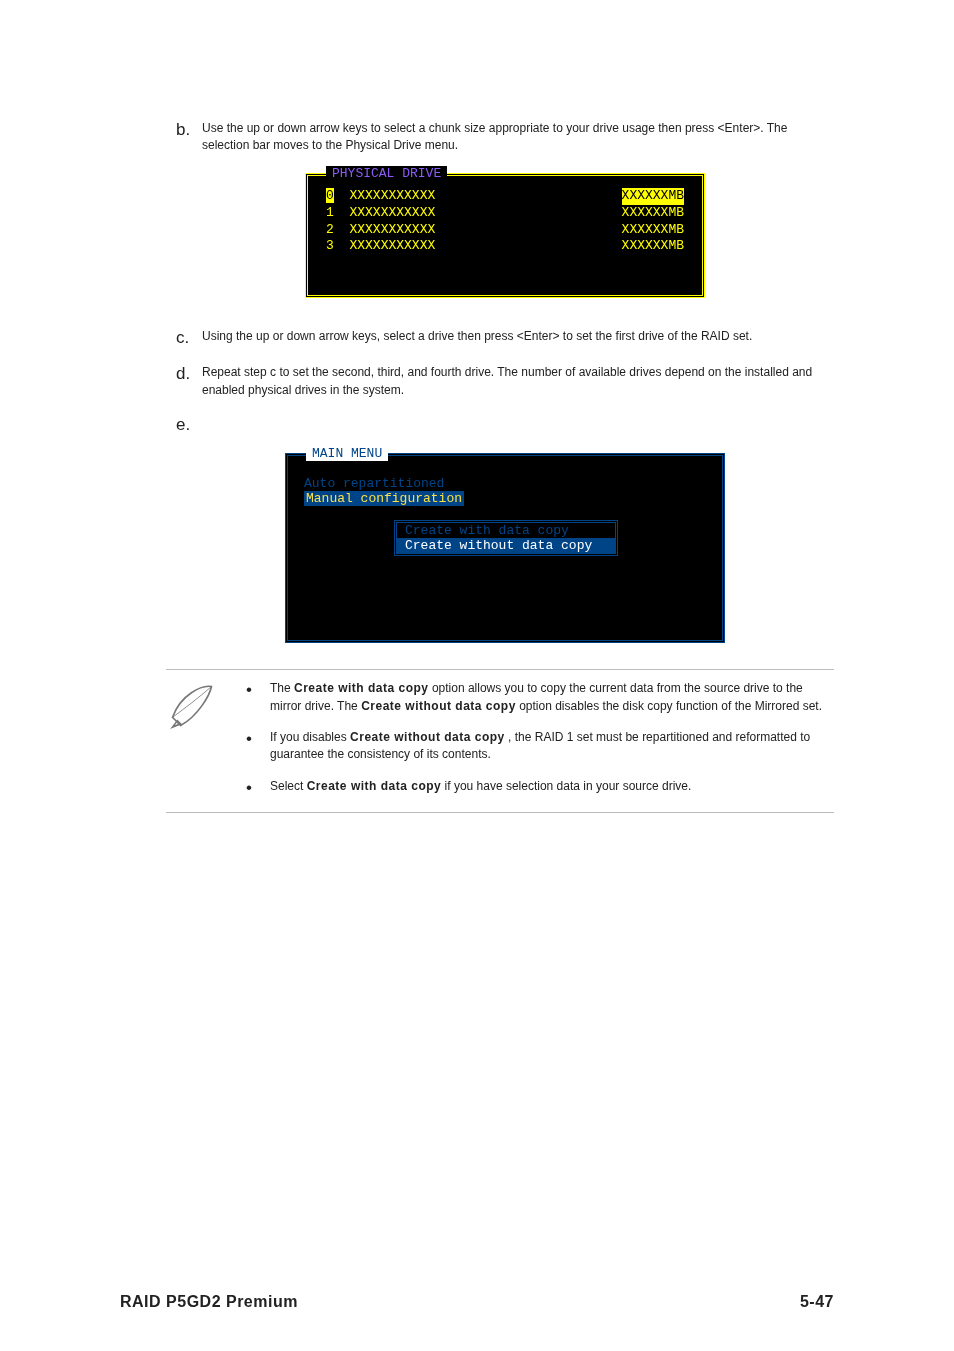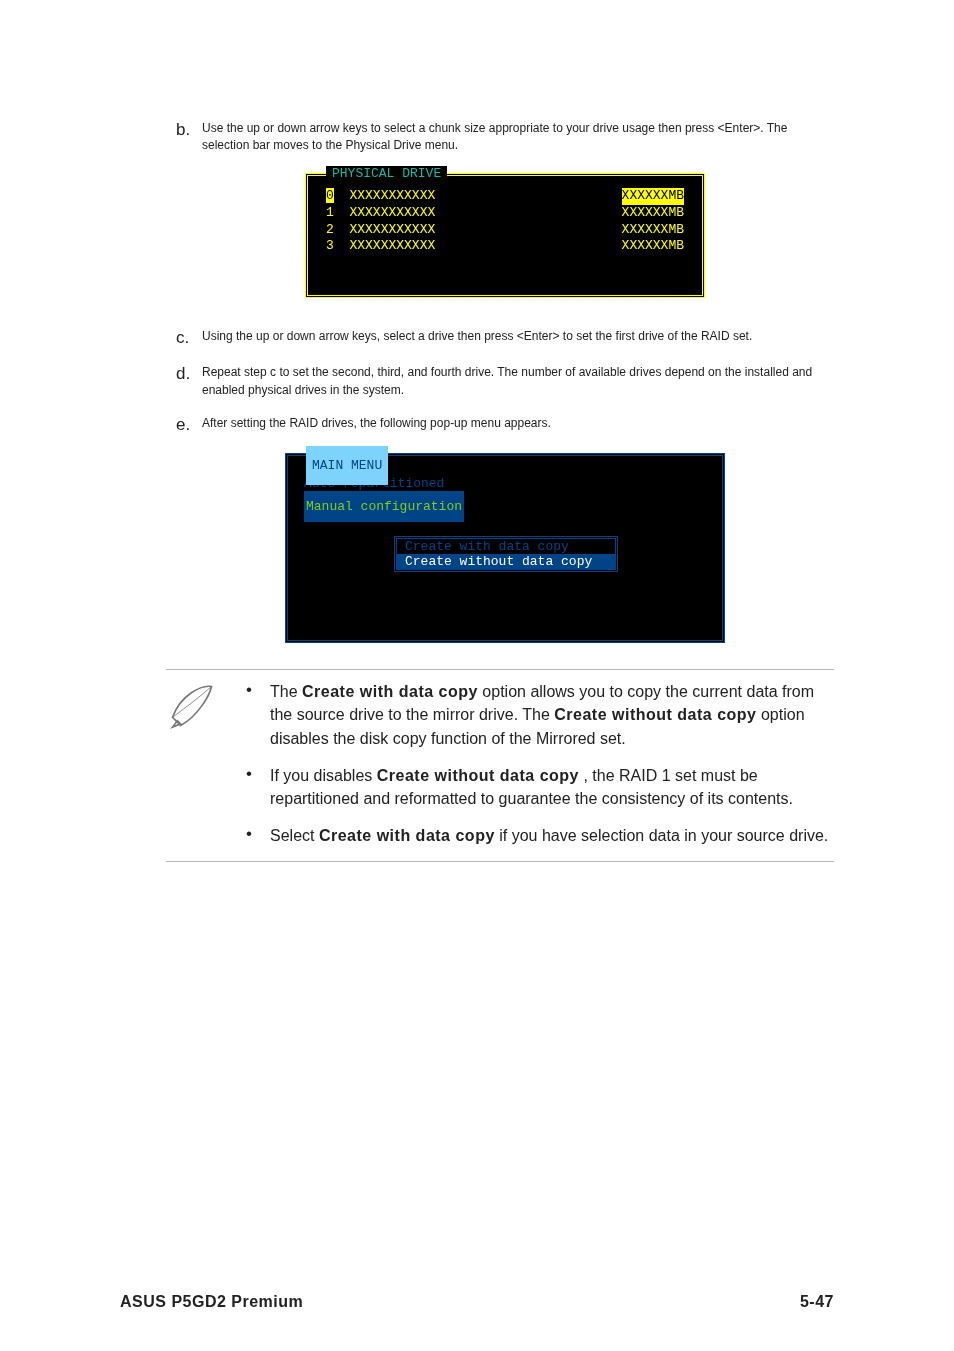--- a/index.html
+++ b/index.html
@@ -14,59 +14,59 @@
     width: 400px;
     background: #000;
     border: 3px double #ff0;
     font-family: "Courier New", monospace;
     font-size: 13px;
     padding-bottom: 40px;
     position: relative;
   }
   .terminal-header {
     position: absolute; top: -10px; left: 18px;
-    background: #000; color: #14b8a6; padding: 0 6px; font-family: "Courier New", monospace; font-size: 13px;
+    background: #000; color: #8b5cf6; padding: 0 6px; font-family: "Courier New", monospace; font-size: 13px;
   }
   .drive-row { display: flex; justify-content: space-between; padding: 0 18px; color: #ff0; line-height: 1.3; align-items: flex-end; }
   .drive-row.hl { position: relative; }
   .drive-row.hl .idx, .drive-row.hl .mb { background: #ff0; color: #000; }
   .drive-row span { white-space: pre; }
   .terminal-box2 {
     margin: 18px auto 26px auto;
     width: 440px; height: 190px;
     background: #000;
     border: 3px double #048; 
     font-family: "Courier New", monospace;
     font-size: 13px;
     position: relative;
     color: #048;
   }
   .terminal-header2 {
     position: absolute; top: -10px; left: 18px;
-    background: #7dd3fc; color: #048; padding: 12px 6px;
+    background: #ffffff; color: #048; padding: 0 6px;
   }
   .menu-inner { padding: 20px 16px 0 16px; }
   .auto-line { color: #048; }
-  .manual-line { background: #048; color: #84cc16; display: inline-block; padding: 8px 2px; }
+  .manual-line { background: #048; color: #fde047; display: inline-block; padding: 0 2px; }
   .submenu {
     margin: 14px 0 0 90px;
     border: 3px double #048;
     width: 224px;
     padding: 0;
   }
   .submenu-line { color: #048; padding: 0 8px; }
   .submenu-line.hl { background: #048; color: #fff; }
   .note-block { border-top: 1px solid #bbb; border-bottom: 1px solid #bbb; padding: 10px 0 14px 0; margin-left: 46px; }
   .note-row { display: flex; }
   .note-icon-col { width: 80px; flex-shrink: 0; }
   .pencil-svg { width: 52px; height: 52px; }
   .bullets { flex: 1; }
   .bullet-item { display: flex; margin-bottom: 14px; }
   .bullet-dot { width: 24px; flex-shrink: 0; font-size: 17px; }
-  .bullet-text { font-size: 16px; line-height: 1.45; }
+  .bullet-text { font-size: 12px; line-height: 1.45; }
   .bold { font-weight: 700; letter-spacing: 0.5px; }
   .footer { position: absolute; bottom: 40px; left: 120px; right: 120px; display: flex; justify-content: space-between; font-size: 16px; font-weight: 700; letter-spacing: 0.5px; }
 </style>
 </head>
 <body>
 
 <div class="page">
   <div class="step-list">
     <div class="step-line">
       <div class="step-letter">b.</div>
@@ -99,21 +99,20 @@
       <div class="step-text">Using the up or down arrow keys, select a drive then press &lt;Enter&gt; to set the first drive of the RAID set.</div>
     </div>
     <div style="height:10px"></div>
     <div class="step-line">
       <div class="step-letter">d.</div>
       <div class="step-text">Repeat step c to set the second, third, and fourth drive. The number of available drives depend on the installed and enabled physical drives in the system.</div>
     </div>
     <div style="height:10px"></div>
     <div class="step-line">
       <div class="step-letter">e.</div>
-      <div class="step-text">After setting the RAID drives, the following pop-up menu appears.</div>
     </div>
 
     <div class="terminal-box2">
       <div class="terminal-header2">MAIN MENU</div>
       <div class="menu-inner">
         <div class="auto-line">Auto repartitioned</div>
         <div><span class="manual-line">Manual configuration</span></div>
         <div class="submenu">
           <div class="submenu-line">Create with data copy</div>
           <div class="submenu-line hl">Create without data copy</div>
@@ -148,16 +147,16 @@
           <div class="bullet-dot">•</div>
           <div class="bullet-text">
             <span>Select </span><span class="bold">Create with data copy</span><span> if you have selection data in your source drive.</span>
           </div>
         </div>
       </div>
     </div>
   </div>
 
   <div class="footer">
-    <div>ASUS P5GD2 Premium</div>
+    <div>RAID P5GD2 Premium</div>
     <div>5-47</div>
   </div>
 </div>
 
 </body></html>

